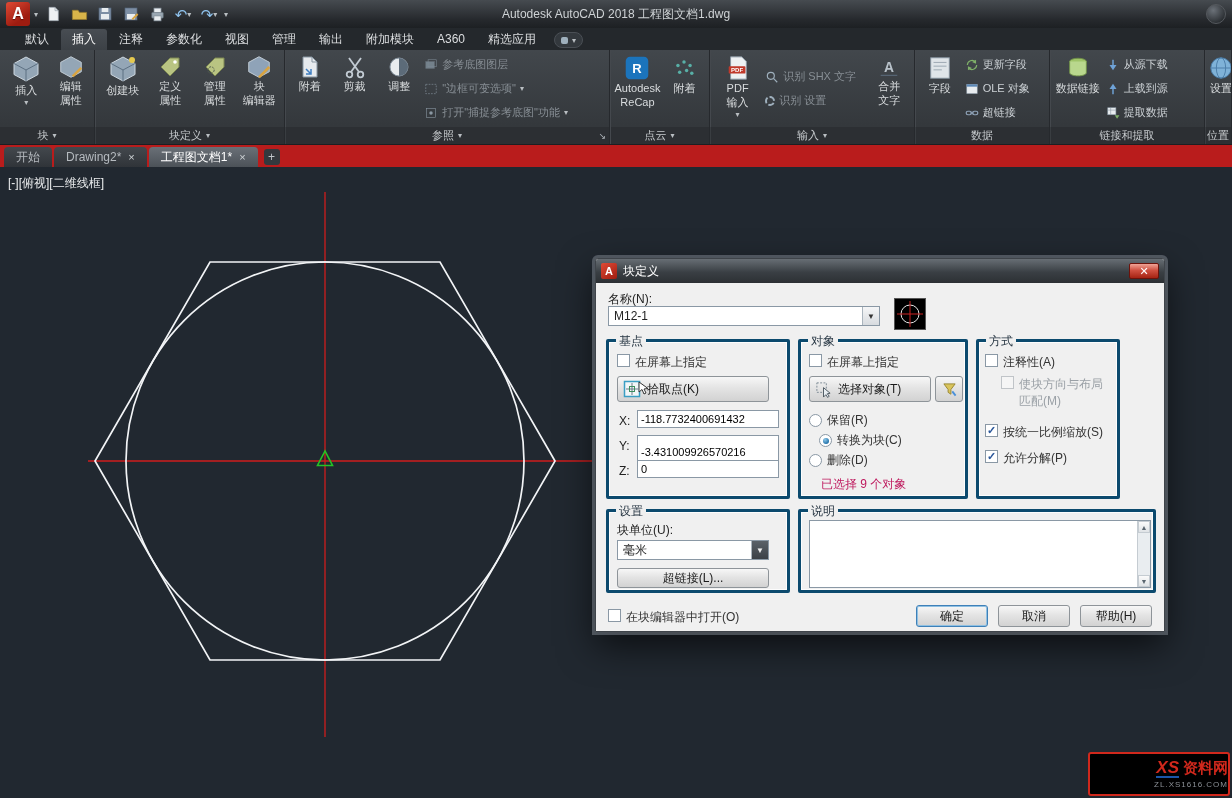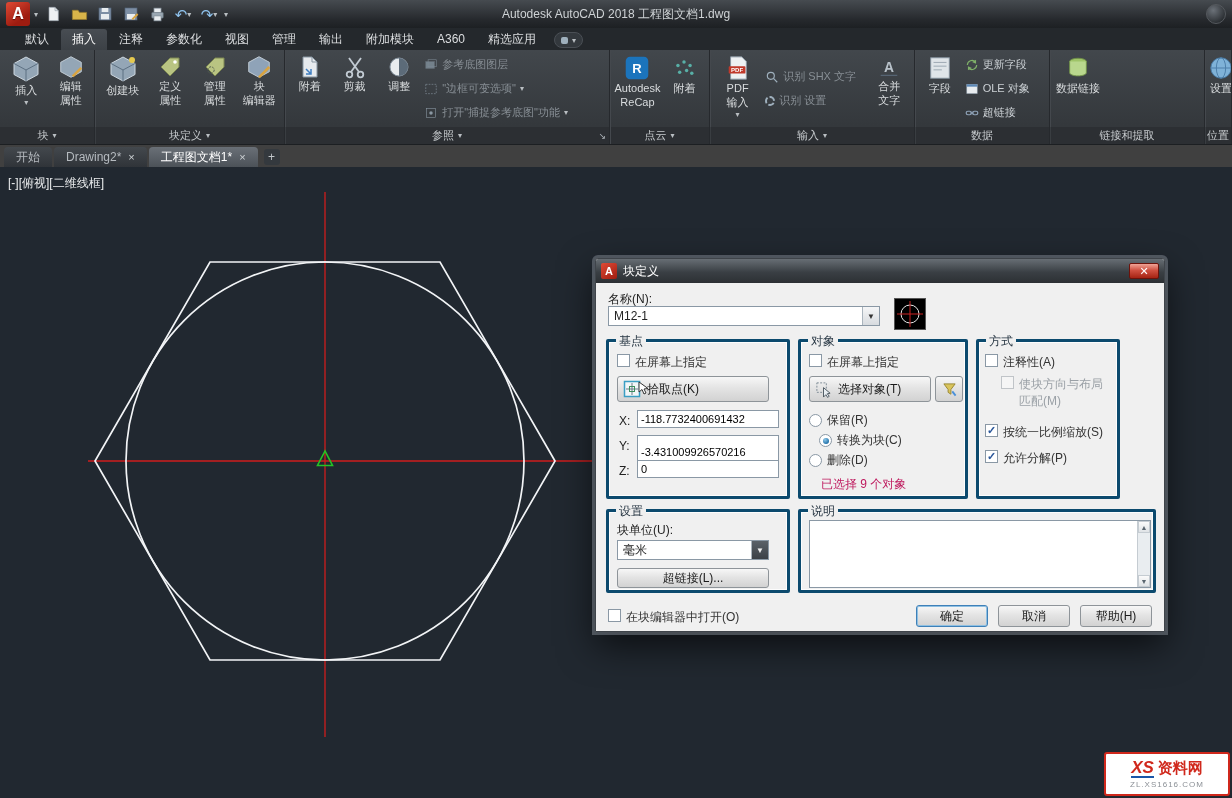--- a/index.html
+++ b/index.html
@@ -42,21 +42,21 @@
   .launcher { position:absolute; right:3px; font-size:9px; color:#aeb4b9; }
   .bbig, .bmed { display:flex; flex-direction:column; align-items:center; padding-top:3px;
     gap:1px; color:#d9dcde; font-size:11px; line-height:1.2; border-radius:2px; text-align:center; }
   .bbig { width:50px; } .bmed { width:44px; }
   .rcol { display:flex; flex-direction:column; justify-content:center; gap:3px; padding:0 2px; }
   .rrow { height:21px; display:flex; align-items:center; gap:4px; font-size:11px; white-space:nowrap; overflow:hidden; }
   .rrow.dim { color:#878e94; } .rrow.lit { color:#ccd1d5; }
   .gear14 { width:10px; height:10px; border:2.5px dashed #9fb0bd; border-radius:50%; }
 
   
-  .file-tabs { height:22px; background:#404040; display:flex; align-items:flex-end; padding-left:4px; gap:2px; }
+  .file-tabs { height:22px; background:#b91c1c; display:flex; align-items:flex-end; padding-left:4px; gap:2px; }
   .ftab { height:20px; padding:0 12px; display:flex; align-items:center; gap:7px; font-size:12px;
     background:linear-gradient(#43484d,#303439); color:#b6bbc0; border-radius:4px 4px 0 0; }
   .ftab.active { background:linear-gradient(#6a7077,#4c5258); color:#fff; }
   .ftab .x { font-size:11px; color:#cfd3d6; }
   .newtab { width:16px; height:16px; margin:0 0 2px 4px; border-radius:3px; background:#34393e;
     color:#c2c7cb; font-size:12px; display:flex; align-items:center; justify-content:center; }
 
   
   .viewport { position:absolute; top:167px; left:0; right:0; bottom:0; background:#212830; }
   .vp-label { position:absolute; top:8px; left:8px; color:#eceeef; font-size:12px; z-index:2; }
@@ -100,23 +100,23 @@
     background:radial-gradient(circle at 35% 30%, #8cc6e8, #1f6fa8 75%); }
   .preview { position:absolute; left:298px; top:39px; width:32px; height:32px; border:1px solid #555; }
   .desc-area { position:absolute; background:#fff; border:1px solid #8a98a5; }
   .scrollcol { position:absolute; right:0; top:0; bottom:0; width:13px; background:#e9edf0;
     border-left:1px solid #c5ccd2; display:flex; flex-direction:column; justify-content:space-between; }
   .sarrow { height:12px; font-size:7px; color:#5a6670; display:flex; align-items:center;
     justify-content:center; background:linear-gradient(#fbfbfb,#dfe3e6); border:1px solid #c5ccd2; }
   .cursor-overlay { position:absolute; left:20px; top:4px; }
 
   
-  .watermark { position:absolute; right:2px; bottom:2px; width:126px; height:44px; background:#ffffff;
+  .watermark { position:absolute; right:2px; bottom:2px; width:142px; height:44px; background:#000000;
     border:2px solid #d0281c; border-radius:3px; display:flex; flex-direction:column;
-    align-items:center; justify-content:center; z-index:5; }
+    align-items:flex-end; justify-content:center; z-index:5; }
   .wm-row { display:flex; align-items:baseline; gap:4px; }
   .wm-xs { color:#d0281c; font-weight:bold; font-style:italic; font-size:17px;
     border-bottom:2px solid #1a56a8; line-height:1; }
   .wm-brand { color:#d0281c; font-weight:bold; font-size:15px; }
   .wm-url { color:#8b9096; font-size:8px; letter-spacing:1px; margin-top:2px; }
 </style>
 </head>
 <body>
 
 <div class="titlebar">
@@ -427,20 +427,44 @@
 
   <div class="rpanel" style="width:155px">
     <div class="rpanel-content">
       <div class="bbig">
         <svg width="26" height="26" viewBox="0 0 28 28">
             <ellipse cx="14" cy="7" rx="9" ry="3.5" fill="#9fc468" stroke="#6e8f47"></ellipse>
             <path d="M5 7v12c0 2 4 3.5 9 3.5s9-1.5 9-3.5V7" fill="#b9d78d" stroke="#6e8f47"></path>
           </svg>
         <span>数据链接</span>
       </div>
+      <div class="rcol" style="width:98px">
+        <div class="rrow lit">
+          <svg width="14" height="14" viewBox="0 0 24 24">
+              <line x1="12" y1="3" x2="12" y2="13" stroke="#6fa3d8" stroke-width="2.5"></line>
+              <polygon points="6,12 18,12 12,21" fill="#6fa3d8"></polygon>
+            </svg>
+          <span>从源下载</span>
+        </div>
+        <div class="rrow lit">
+          <svg width="14" height="14" viewBox="0 0 24 24">
+              <polygon points="6,12 18,12 12,3" fill="#6fa3d8"></polygon>
+              <line x1="12" y1="12" x2="12" y2="21" stroke="#6fa3d8" stroke-width="2.5"></line>
+            </svg>
+          <span>上载到源</span>
+        </div>
+        <div class="rrow lit">
+          <svg width="14" height="14" viewBox="0 0 24 24">
+              <rect x="3" y="3" width="14" height="12" fill="#e8ecef" stroke="#8795a1"></rect>
+              <path d="M3 7h14M8 3v12" stroke="#8795a1"></path>
+              <polygon points="15,16 23,16 19,22" fill="#7fb069"></polygon>
+            </svg>
+          <span>提取数据</span>
+        </div>
+      </div>
     </div>
     <div class="rpanel-label">
       <span>链接和提取</span>
     </div>
   </div>
 
   <div class="rpanel" style="flex:1; overflow:hidden;">
     <div class="rpanel-content">
       <div class="bbig">
         <svg width="26" height="26" viewBox="0 0 28 28">

